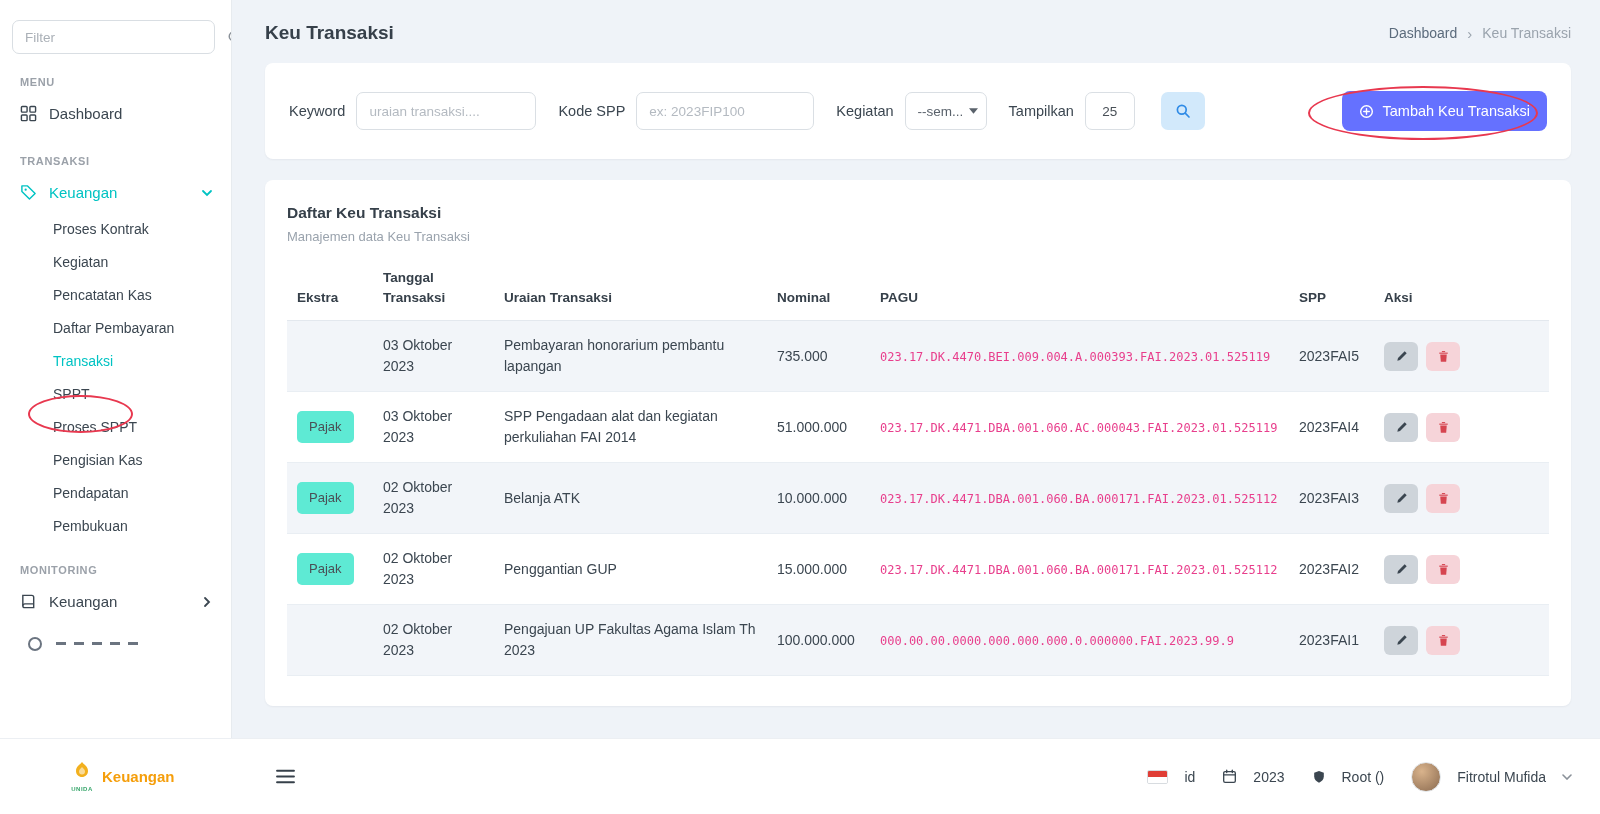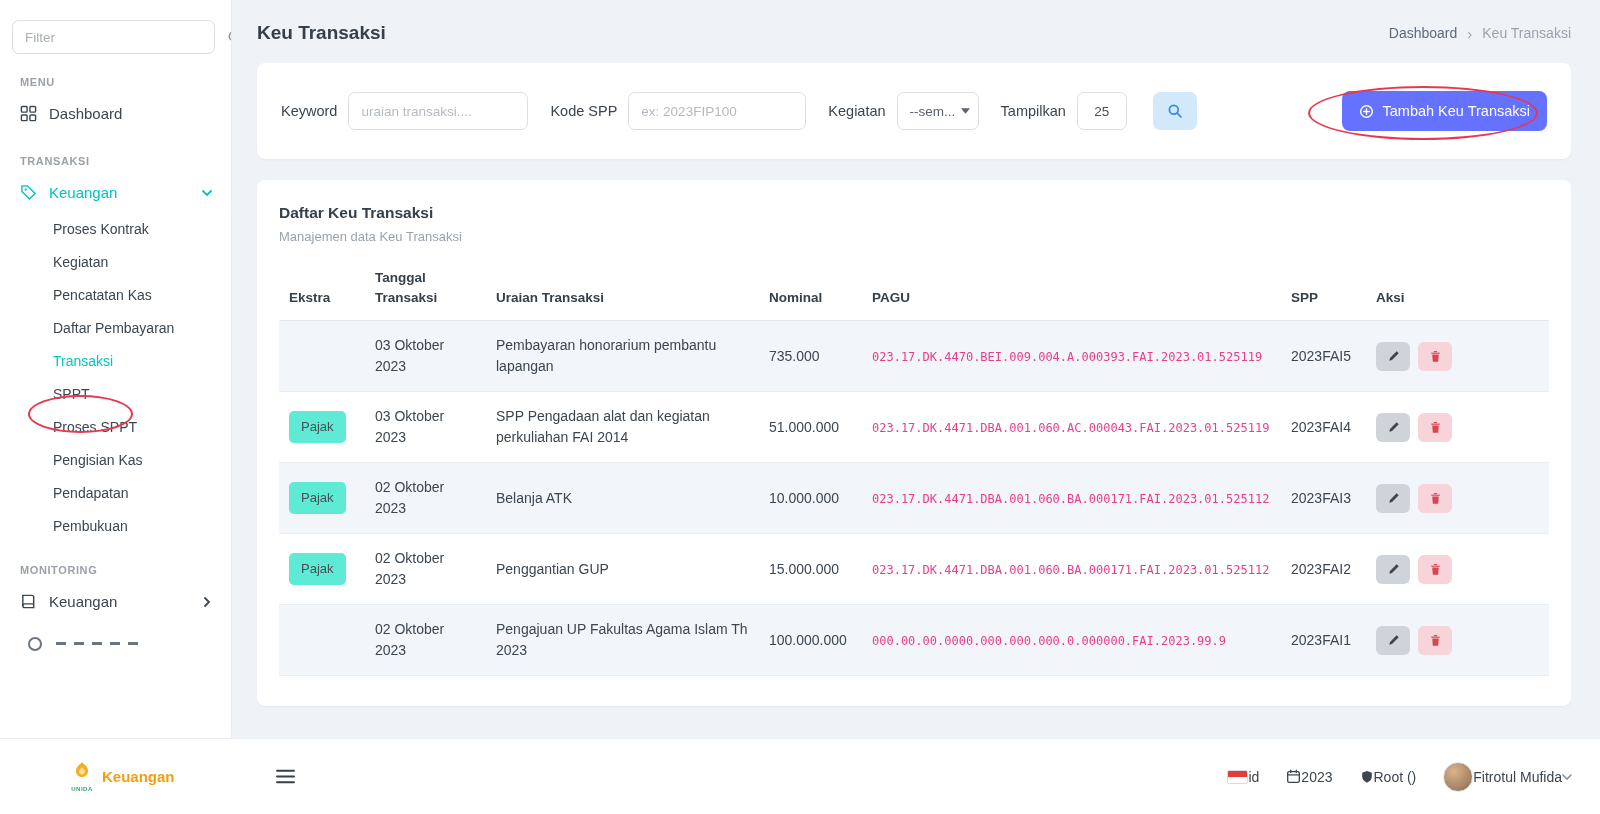--- a/index.html
+++ b/index.html
@@ -38,21 +38,21 @@
   .side-sub {
     padding:8.5px 10px 8.5px 53px; font-size:14px; color:#3b4650; cursor:pointer;
   }
   .side-sub.active { color:#00c3c3; }
   .side-clip { height:14px; overflow:hidden; margin-top:16px; padding-left:28px; display:flex; align-items:flex-start; gap:14px; }
   .clip-circle { width:14px; height:14px; border:2px solid #6b7480; border-radius:50%; }
   .clip-dash { margin-top:5px; width:88px; height:3px;
     background:repeating-linear-gradient(90deg,#6b7480 0 10px,transparent 10px 18px); }
 
   
-  .main { flex:1; padding:22px 29px 0 25px; }
+  .main { flex:1; padding:22px 29px 0 33px; }
   .page-head { display:flex; align-items:center; justify-content:space-between; margin-bottom:19px; }
   .page-title { font-size:19px; font-weight:bold; color:#36404a; }
   .breadcrumb { font-size:14px; display:flex; align-items:center; gap:10px; }
   .bc-home { color:#5b6b7c; cursor:pointer; }
   .bc-sep { color:#9aa3ad; font-size:15px; }
   .bc-current { color:#9aa3ad; }
 
   .card {
     background:#fff; border-radius:8px;
     box-shadow:0 1px 2px rgba(16,24,40,.05);
@@ -118,21 +118,21 @@
   .footer {
     height:76px; background:#fff; border-top:1px solid #eceff3;
     display:flex; align-items:center; padding:0 28px;
   }
   .brand { display:flex; align-items:center; gap:8px; margin-left:42px; cursor:pointer; }
   .brand-logo-wrap { display:flex; flex-direction:column; align-items:center; line-height:1; }
   .brand-sub { font-size:6px; color:#3aa76d; font-weight:bold; letter-spacing:.5px; margin-top:1px; }
   .brand-name { font-size:15px; font-weight:bold; color:#f59e0b; }
   .hamburger { margin-left:100px; background:none; border:none; cursor:pointer; display:flex; align-items:center; }
   .footer-right { margin-left:auto; display:flex; align-items:center; gap:27px; }
-  .f-item { display:flex; align-items:center; gap:0; font-size:14px; color:#3b4650; cursor:pointer; }
+  .f-item { display:flex; align-items:center; gap:16px; font-size:14px; color:#3b4650; cursor:pointer; }
   .flag { width:21px; height:14px; border:1px solid #d8dce0; border-radius:2px; overflow:hidden; display:flex; flex-direction:column; }
   .flag .red { height:50%; background:#e03e36; }
   .flag .white { height:50%; background:#fff; }
   .avatar {
     width:30px; height:30px; border-radius:50%;
     background:radial-gradient(circle at 35% 30%, #d9b38c, #8a6a4f);
     border:1px solid #e2e6ea;
   }
 
   

